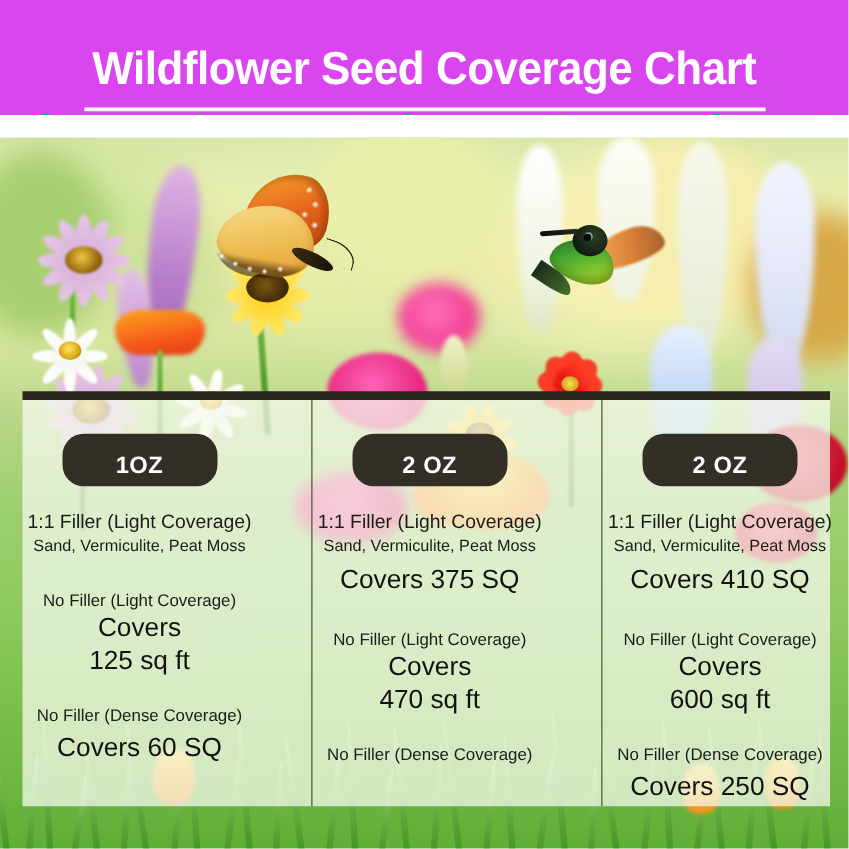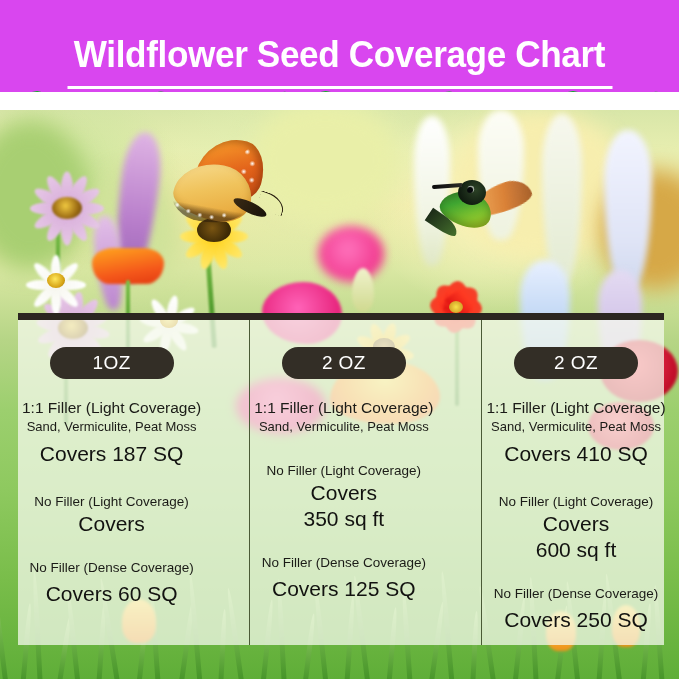--- a/index.html
+++ b/index.html
@@ -356,26 +356,26 @@
     padding: 0 4px;
     box-sizing: border-box;
     text-align: center;
   }
   .col + .col { border-left: 1.6px solid #4a5a36; margin-left: 44px; }
 
   .badge {
     display: inline-block;
     margin-top: 27px;
     min-width: 92px;
-    padding: 5px 16px 6px;
+    padding: 15px 16px 6px;
     border-radius: 17px;
     background: #332e26;
     color: #ffffff;
     font-family: "Liberation Sans Narrow", "Liberation Sans", sans-serif;
-    font-weight: normal;
+    font-weight: bold;
     font-size: 19px;
     line-height: 21px;
     letter-spacing: 0.4px;
   }
 
   .line-title {
     margin-top: 20px;
     color: #1b1b17;
     font-family: "Liberation Sans Narrow", "Liberation Sans", sans-serif;
     font-size: 15.5px;
@@ -622,43 +622,43 @@
   </div>
 
   <div class="table-wrap">
     <div class="table-topbar"></div>
     <div class="table-body">
 
       <div class="col">
         <div class="badge">1OZ</div>
         <div class="line-title">1:1 Filler (Light Coverage)</div>
         <div class="line-sub">Sand, Vermiculite, Peat Moss</div>
-        <div class="line-big">Covers 187 SQ</div>
         <div class="block2">
           <div class="line-title2">No Filler (Light Coverage)</div>
           <div class="line-big2">Covers</div>
+          <div class="line-big2 second">125 sq ft</div>
         </div>
         <div class="block3">
           <div class="line-title2">No Filler (Dense Coverage)</div>
           <div class="line-big3">Covers 60 SQ</div>
         </div>
       </div>
 
       <div class="col">
         <div class="badge">2 OZ</div>
         <div class="line-title">1:1 Filler (Light Coverage)</div>
         <div class="line-sub">Sand, Vermiculite, Peat Moss</div>
+        <div class="line-big">Covers 375 SQ</div>
         <div class="block2">
           <div class="line-title2">No Filler (Light Coverage)</div>
           <div class="line-big2">Covers</div>
-          <div class="line-big2 second">350 sq ft</div>
+          <div class="line-big2 second">470 sq ft</div>
         </div>
         <div class="block3">
           <div class="line-title2">No Filler (Dense Coverage)</div>
-          <div class="line-big3">Covers 125 SQ</div>
         </div>
       </div>
 
       <div class="col">
         <div class="badge">2 OZ</div>
         <div class="line-title">1:1 Filler (Light Coverage)</div>
         <div class="line-sub">Sand, Vermiculite, Peat Moss</div>
         <div class="line-big">Covers 410 SQ</div>
         <div class="block2">
           <div class="line-title2">No Filler (Light Coverage)</div>

